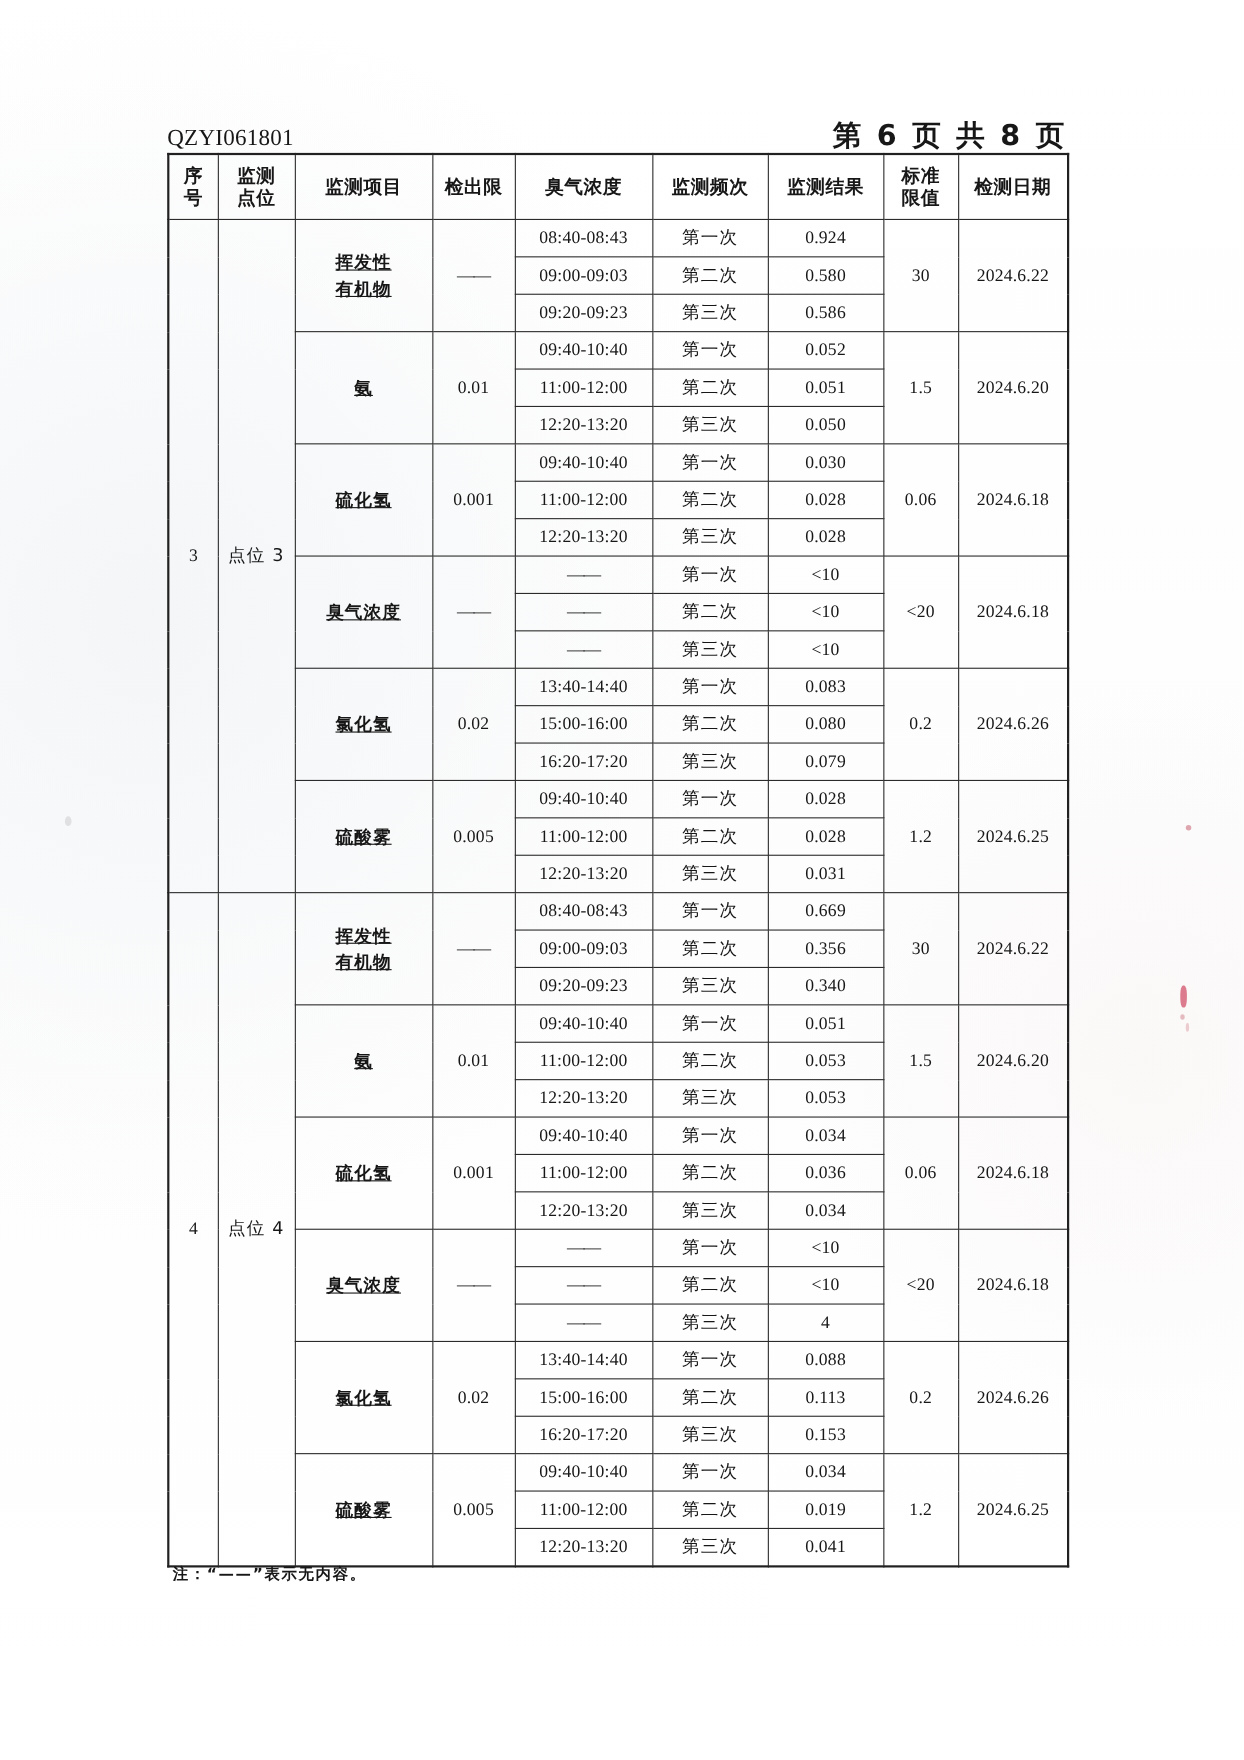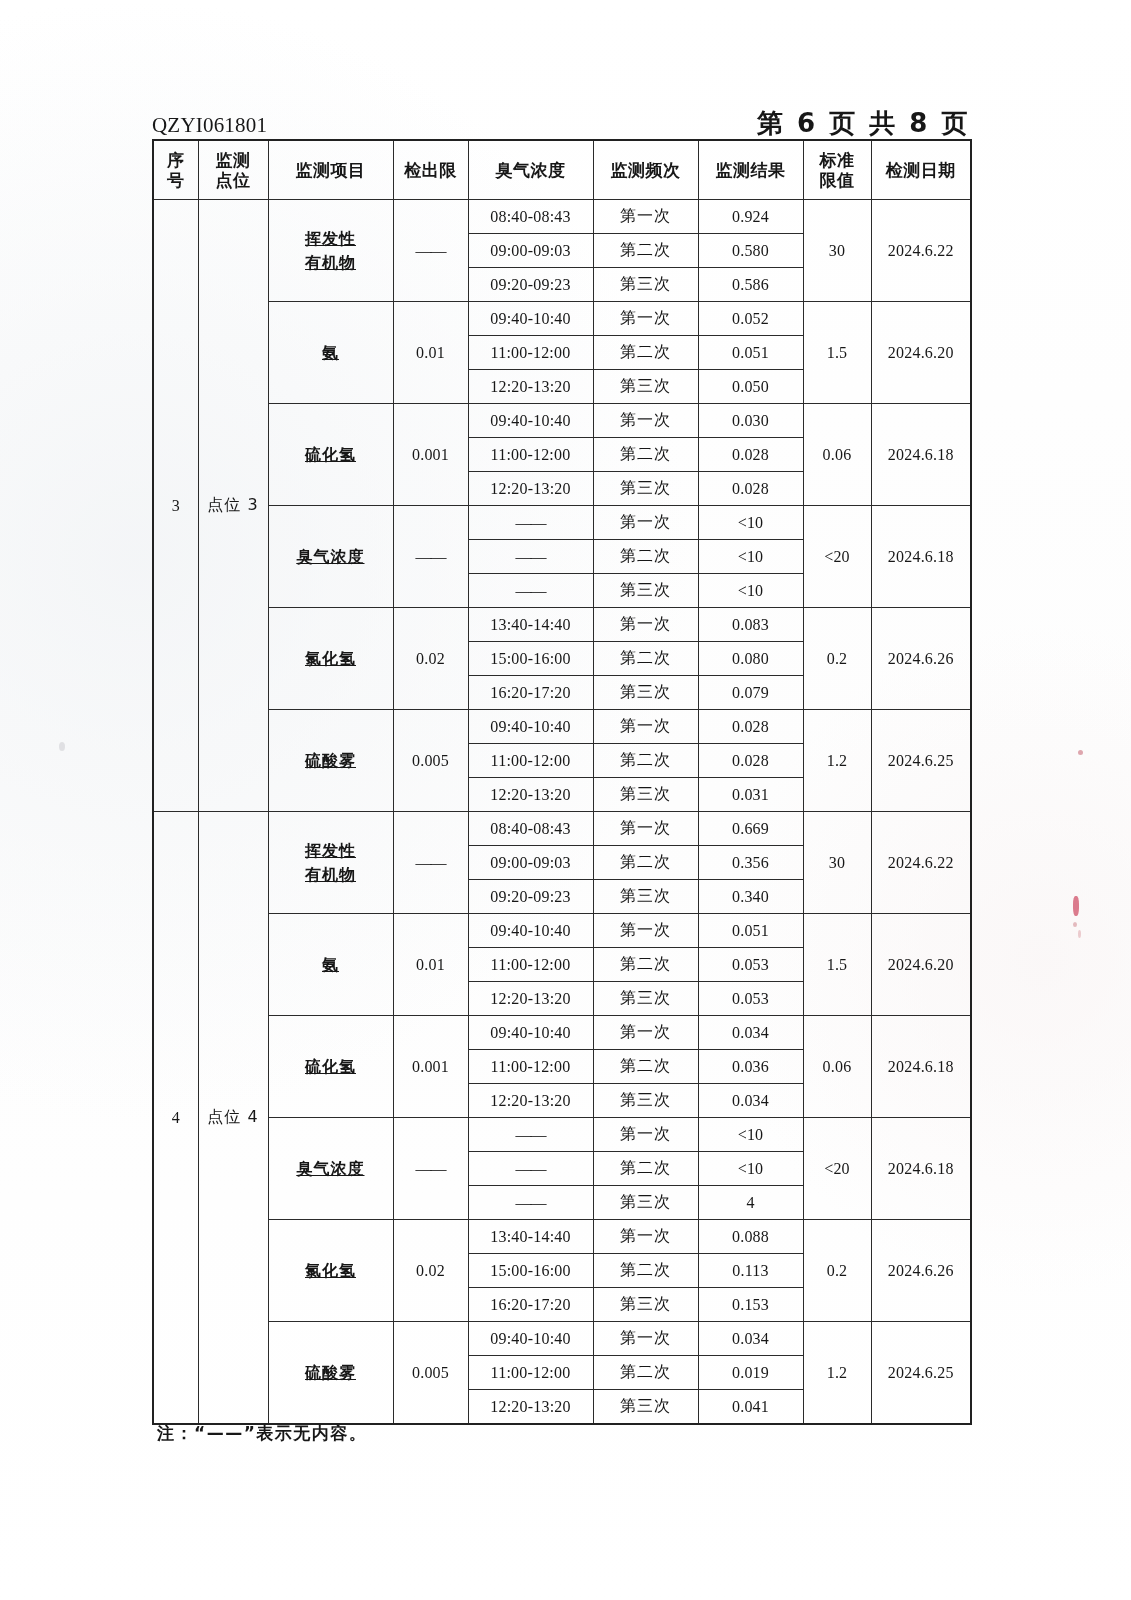--- a/index.html
+++ b/index.html
@@ -150,21 +150,21 @@
   col.c-std   { width: 68px;  }
   col.c-date  { width: 100px; }
 
   
   .note {
     position: absolute;
     left: 157px;
     top: 1422px;
     font-family: "DejaVu Sans", sans-serif;
     font-weight: 700;
-    font-size: 17px;
+    font-size: 14px;
     letter-spacing: 1.5px;
     color: #171717;
   }
 </style>
 </head>
 <body>
 
 <div class="paper"></div>
 <div class="scan-speck speck-a"></div>
 <div class="scan-speck speck-b"></div>

